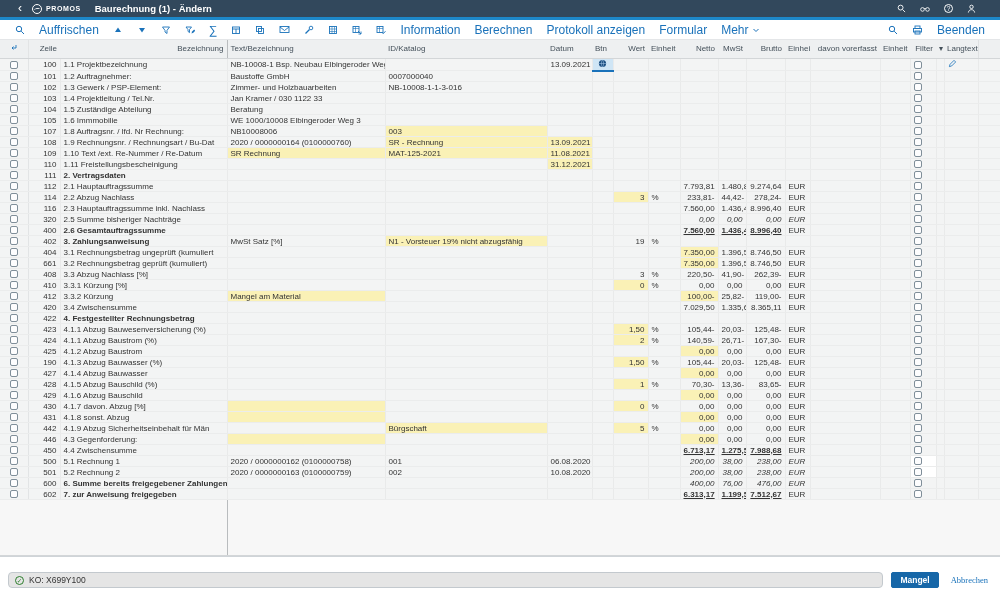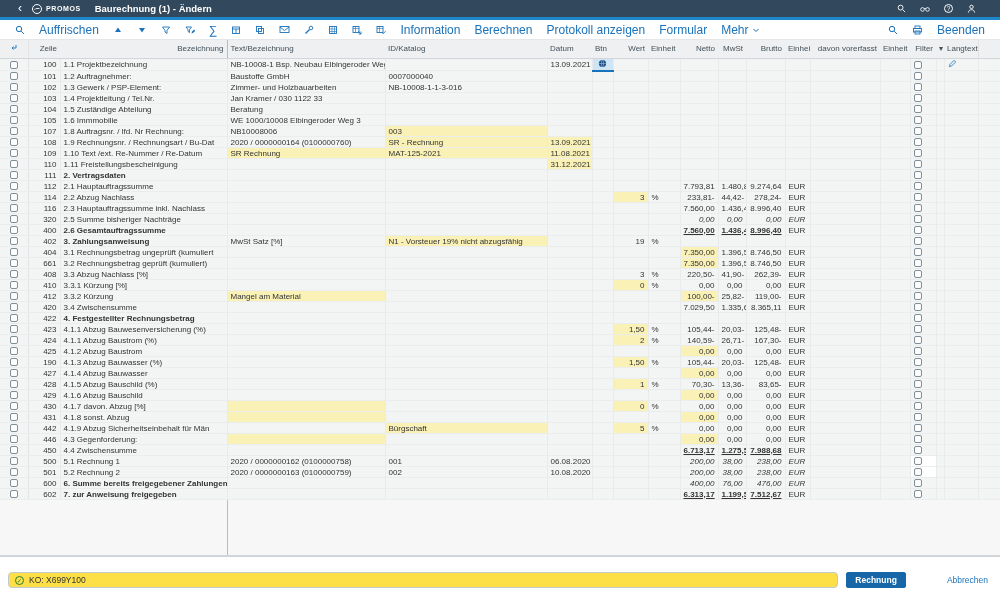--- a/index.html
+++ b/index.html
@@ -45,24 +45,24 @@
   tr.total td.val { font-weight:bold; text-decoration:underline; }
   td.btn-on { background:#cfe5f5; border-bottom:2px solid #1a72ba; text-align:center; padding:0; }
   .cb { display:inline-block; width:8px; height:8px; border:1px solid #7f8e99; border-radius:2px; background:#fdfdfe; vertical-align:middle; }
   .gutter { background:#f7f8f8; border-left:1px solid #dfe1e2; }
   .tail { height:56px; position:relative; border-bottom:1px solid #d3d6d8; }
   .tail .vline { position:absolute; left:227px; top:0; bottom:0; border-left:1px solid #b9bcbe; }
   .caret { font-size:6px; color:#555; }
 
   
   .footer { flex:1; background:#fff; border-top:1px solid #cfd4d8; display:flex; align-items:center; padding:0 8px; gap:8px; }
-  .msg-chip { flex:1; height:16px; border:1px solid #c3c9ce; border-radius:4px; background:#fde047; display:flex; align-items:center; padding:0 6px; gap:5px; font-size:8.5px; color:#333; }
+  .msg-chip { flex:1; height:16px; border:1px solid #c3c9ce; border-radius:4px; background:#e5e5e5; display:flex; align-items:center; padding:0 6px; gap:5px; font-size:8.5px; color:#333; }
   .okic { width:9px; height:9px; border:1px solid #2b7d2b; border-radius:50%; color:#2b7d2b; font-size:6.5px; line-height:8px; text-align:center; flex:0 0 auto; }
   .btn-save { background:#1767a8; color:#fff; border:1px solid #1767a8; border-radius:2px; font-size:8.5px; font-weight:bold; padding:2px 8px; font-family:inherit; }
-  .btn-cancel { background:none; border:none; color:#1a72ba; font-size:8.5px; padding:2px 4px; font-family:Liberation Sans, sans-serif;margin-left:29px; }
+  .btn-cancel { background:none; border:none; color:#1a72ba; font-size:8.5px; padding:2px 4px; font-family:Liberation Serif, serif; }
 </style>
 </head>
 <body>
 
 <div class="app">
 
   <header class="shell">
     <span class="back">‹</span>
     <span class="logo">
       <span class="orb"></span>
@@ -1096,17 +1096,17 @@
     <div class="tail">
         <div class="vline"></div>
       </div>
   </div>
 
   <footer class="footer">
     <div class="msg-chip">
       <span class="okic">✓</span>
       <span>KO: X699Y100</span>
     </div>
-    <button class="btn-save">Rechnung</button>
+    <button class="btn-save">Mangel</button>
     <button class="btn-cancel">Abbrechen</button>
   </footer>
 
 </div>
 
 </body></html>

